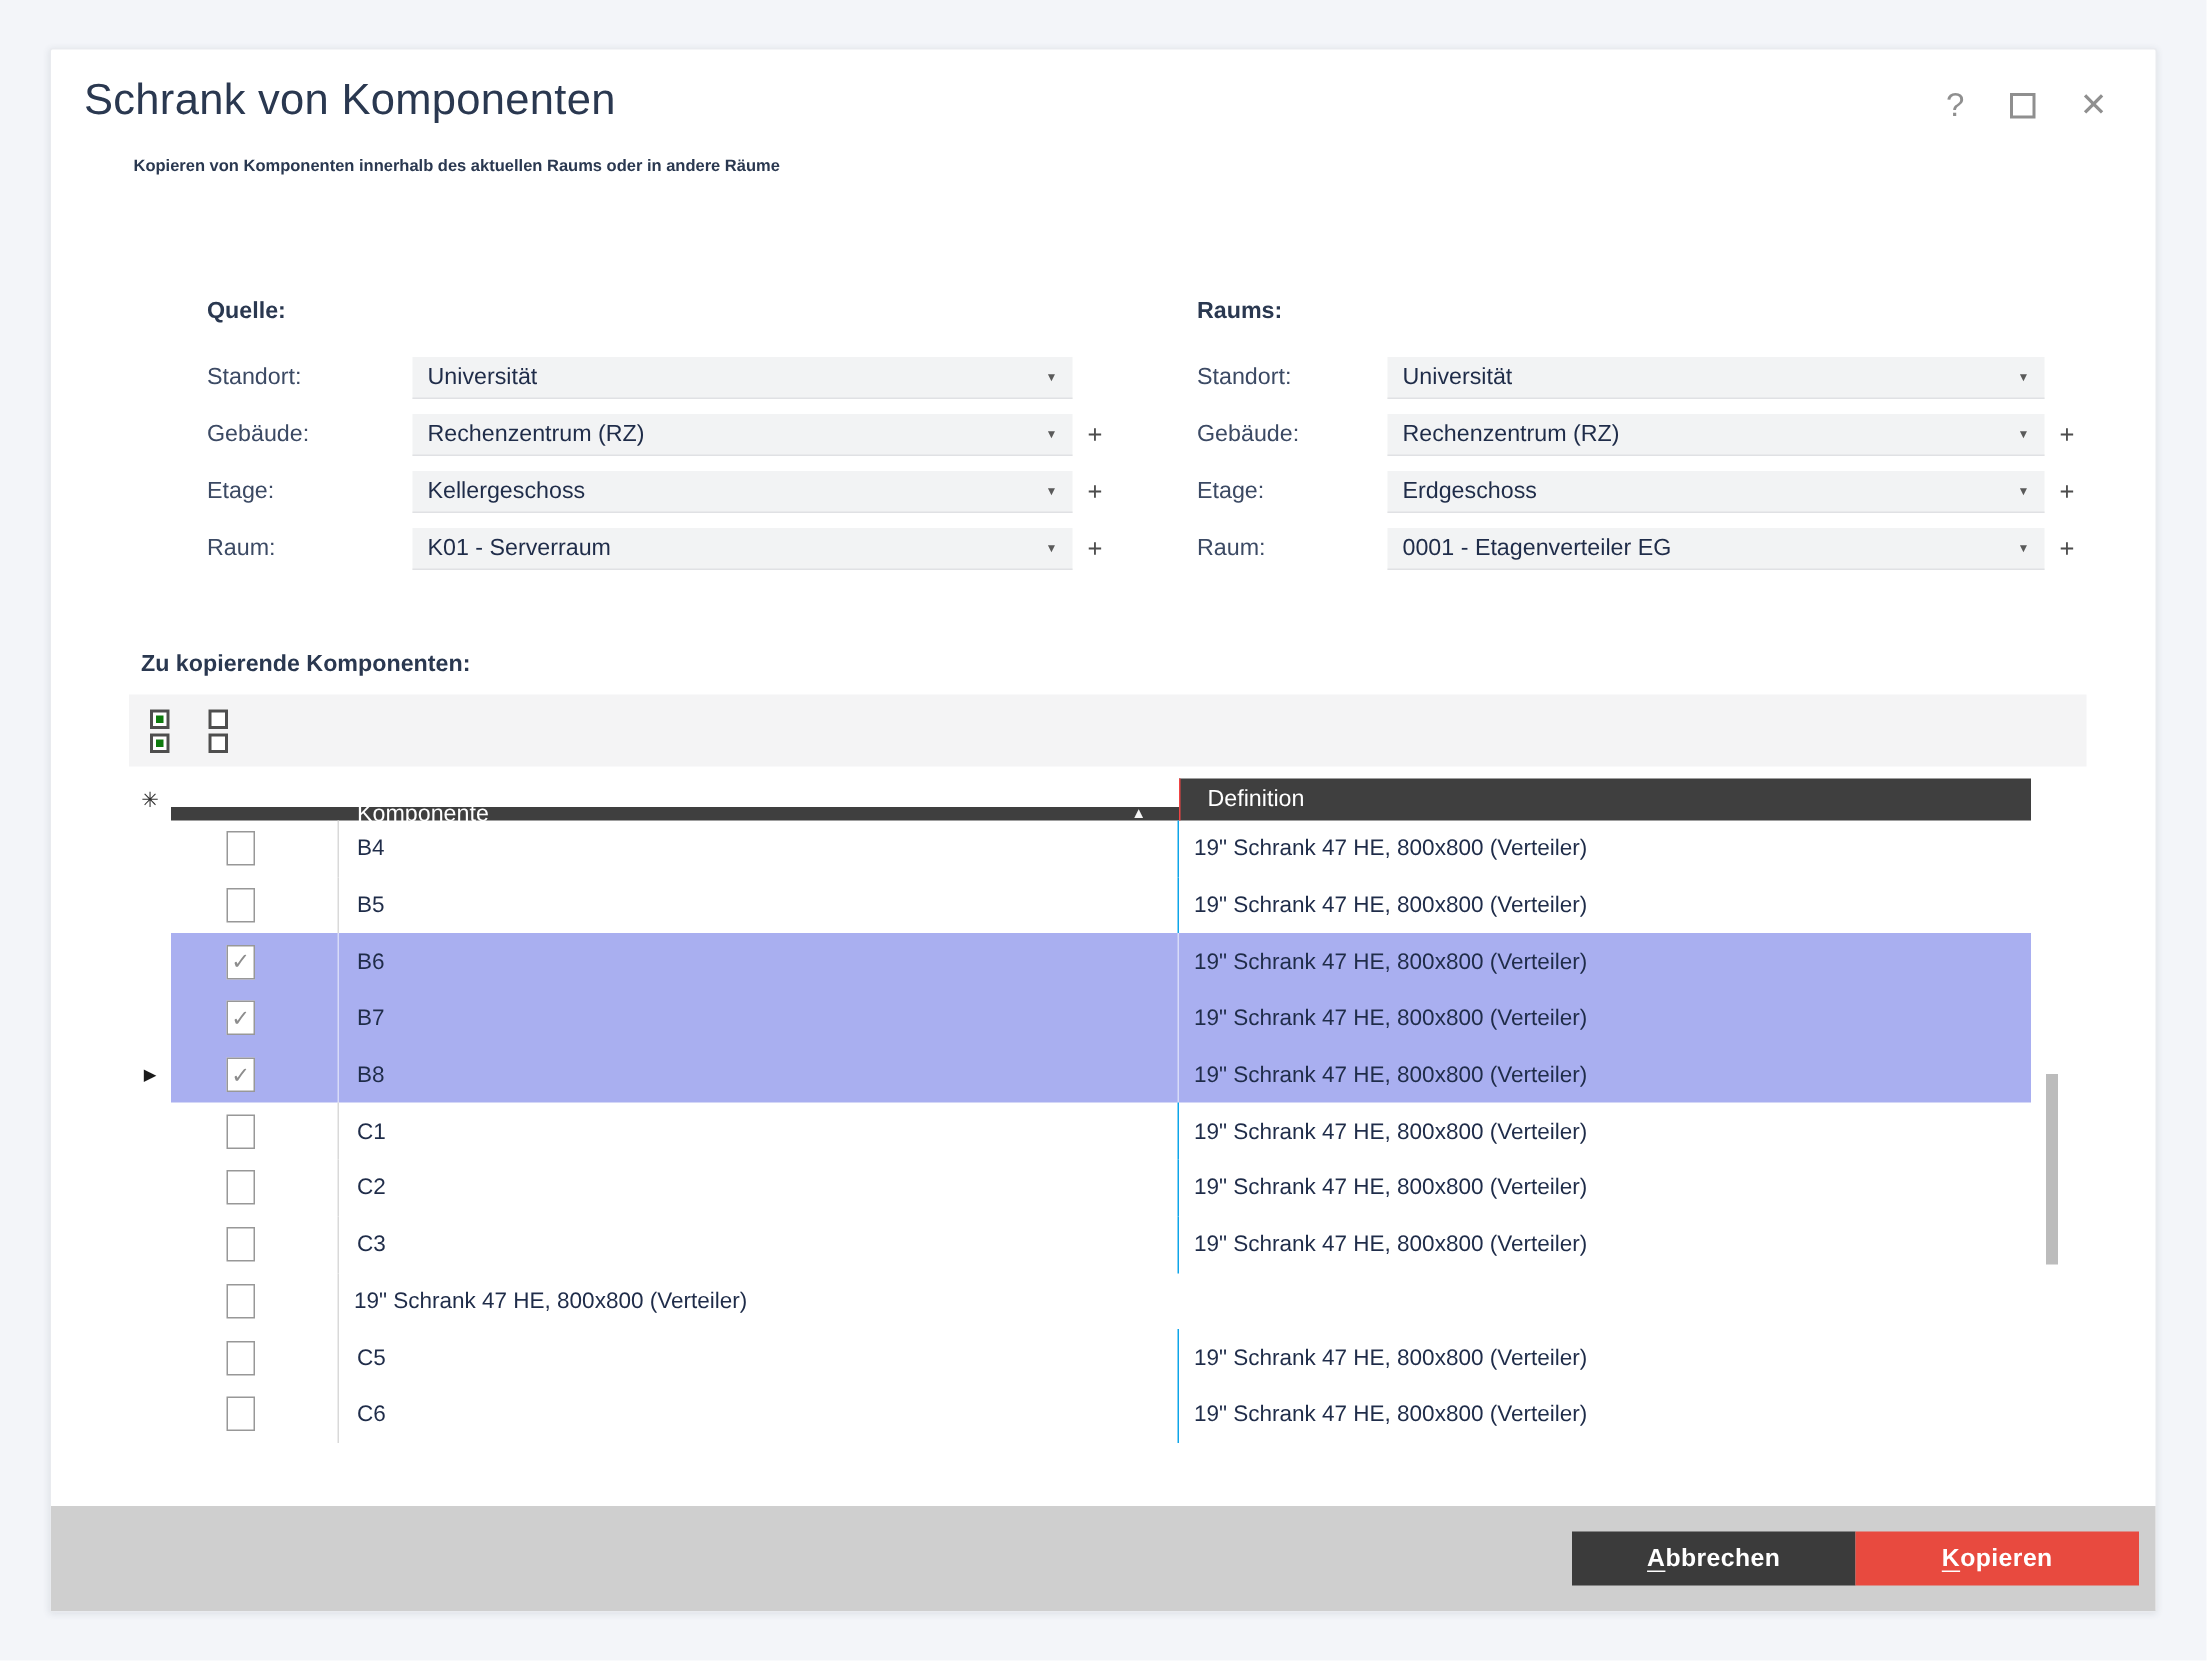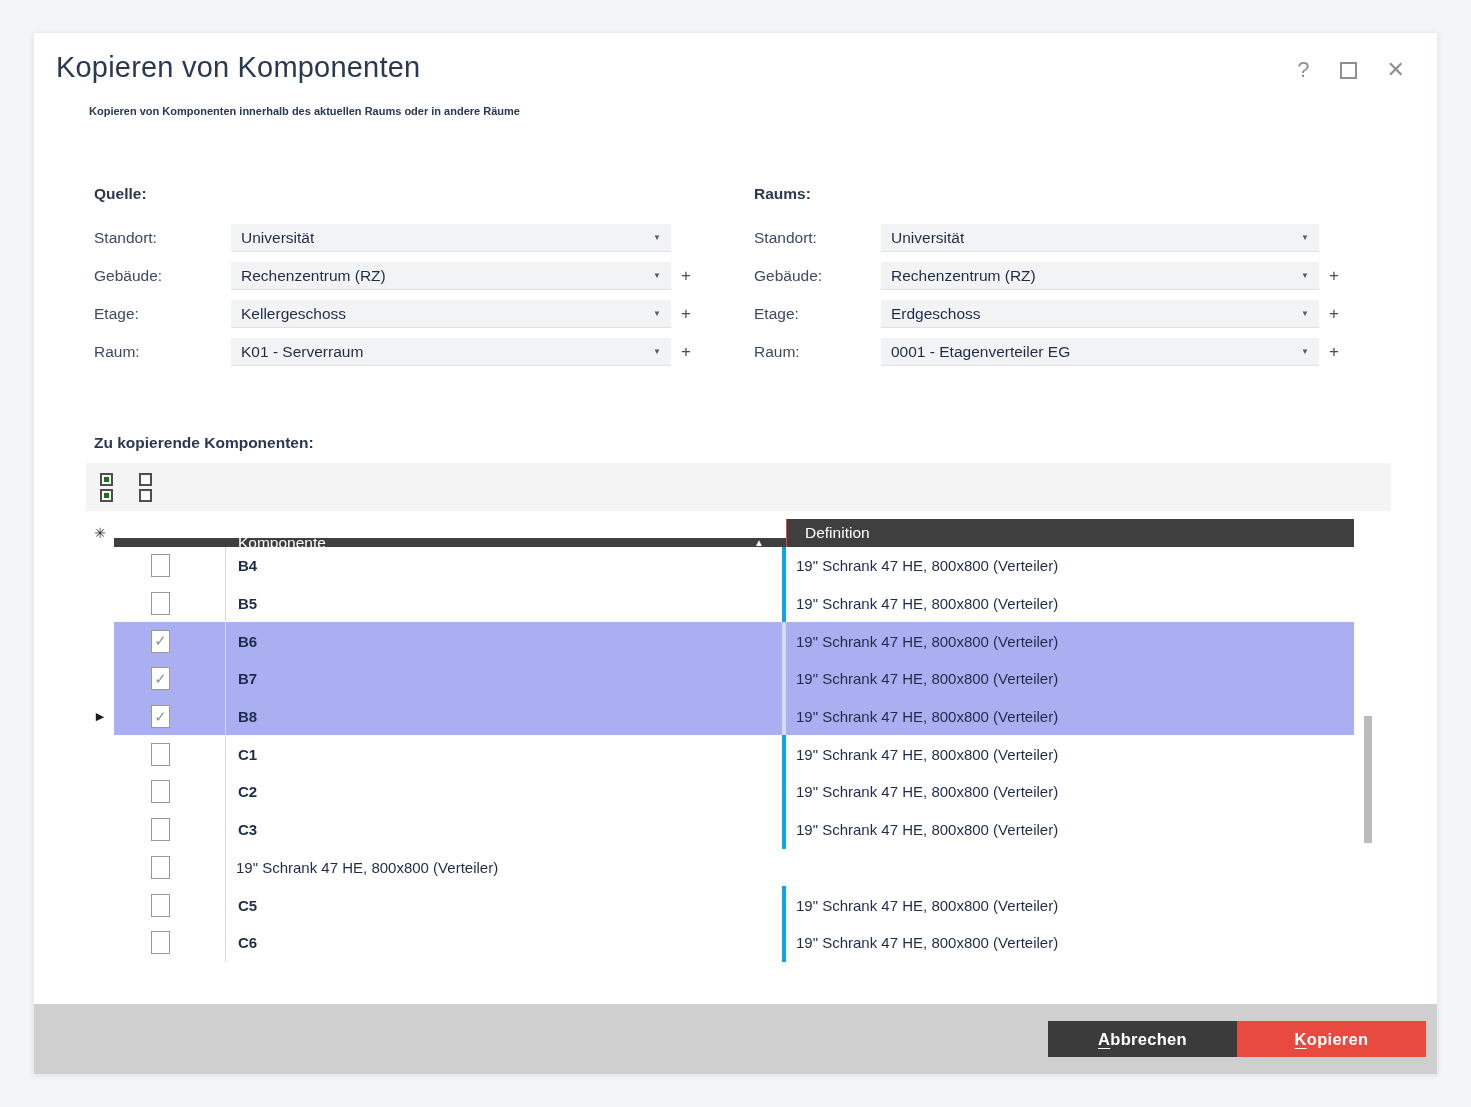--- a/index.html
+++ b/index.html
@@ -24,21 +24,21 @@
     font-size:11px; font-weight:700; color:#2a3850;
   }
   .win-controls {
     position:absolute; top:26px; right:32px;
     display:flex; align-items:center; gap:30px; color:#8f8f8f;
   }
   .win-controls .wc { font-size:22px; line-height:1; cursor:default; }
   .max-box { width:17px; height:17px; border:2px solid #8f8f8f; display:inline-block; }
 
   
-  .section { position:absolute; top:152px; }
+  .section { position:absolute; top:166px;margin-left:44px; }
   .section-source { left:60px; }
   .section-target { left:720px; }
   .sec-heading { font-size:15.5px; font-weight:700; color:#2a3850; }
   .fields { margin-top:16px; }
   .field-row { display:grid; align-items:center; height:38px; }
   .section-source .field-row { grid-template-columns:137px 440px 30px; }
   .section-target .field-row { grid-template-columns:127px 438px 30px; }
   .field-label { font-size:15.5px; color:#3c4a64; }
   .combo {
     height:28px; background:#f2f3f4; border-bottom:1px solid #e0e1e4;
@@ -69,21 +69,21 @@
     background:var(--header-bar,#3f3f3f); color:#fff; font-size:15.5px;
     display:flex; align-items:center; cursor:default;
   }
   .t-hcomp { width:672px; padding-left:124px;margin-top:19px; }
   .t-hdef { width:568px; padding-left:18px; border-left:1px solid #ef4444; }
   .sort-icon { margin-left:auto; margin-right:22px; font-size:10px; color:#f5f5f5; }
 
   .t-row { display:flex; height:37.7px; }
   .t-row .cell { display:flex; align-items:center; font-size:15px; color:#1f2c49; }
   .cell-check { width:112px; border-right:1px solid #d9d9d9; }
-  .cell-comp  { width:560px; padding-left:12px; border-right:4px solid #0ea5e9;font-weight:bold; }
+  .cell-comp  { width:560px; padding-left:12px; border-right:1px solid #0ea5e9; }
   .cell-def   { width:568px; padding-left:10px; }
   .t-row.selected .cell-check,
   .t-row.selected .cell-comp { border-right-color:rgba(255,255,255,.55); }
   .t-row.selected .cell { background:var(--selection,#a9aff0); }
   .t-row .t-ind { color:#1a1a1a; font-size:11px; }
   .checkbox {
     width:19px; height:23px; margin-left:37px; background:#fff;
     border:1px solid #989898; display:flex; align-items:center; justify-content:center;
     font-size:15px; color:#8d8d8d; cursor:default;
   }
@@ -105,21 +105,21 @@
   }
   .btn-dark { background:var(--button-dark,#3b3b3b); }
   .btn-red  { background:var(--accent-red,#e84a3f); }
   .mn { text-decoration:underline; text-underline-offset:3px; }
 </style>
 </head>
 <body>
 
 <div class="dialog">
 
-  <div class="title">Kopieren von Komponenten</div>
+  <div class="title">Schrank von Komponenten</div>
   <div class="subtitle">Kopieren von Komponenten innerhalb des aktuellen Raums oder in andere Räume</div>
 
   <div class="win-controls">
     <span class="wc">?</span>
     <span class="max-box"></span>
     <span class="wc">✕</span>
   </div>
 
   <div class="section section-source">
     <div class="sec-heading">Quelle:</div>

